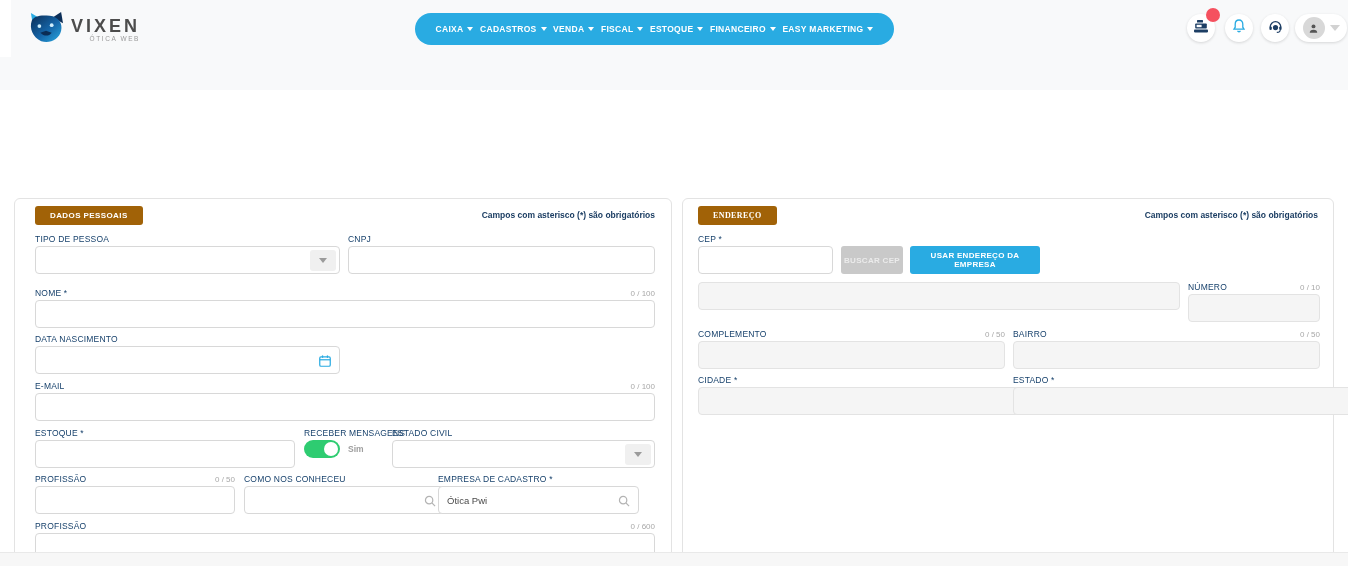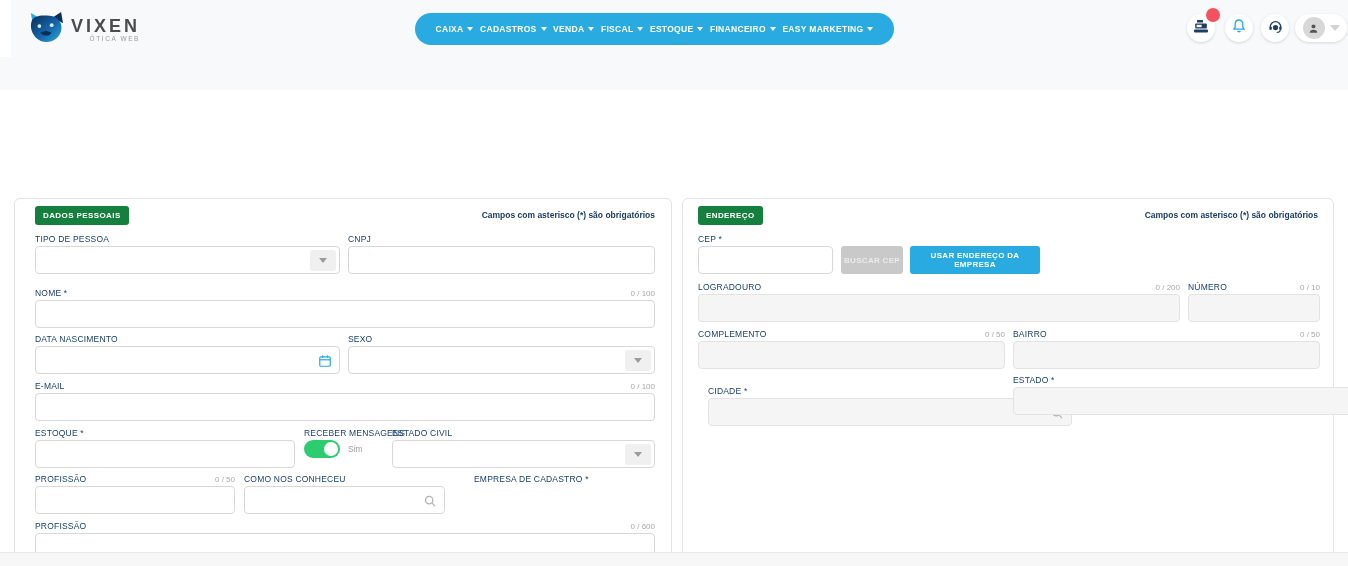--- a/index.html
+++ b/index.html
@@ -41,22 +41,22 @@
   .tab { position:absolute; left:14px; top:66px; width:64px; height:24px; background:#ffffff;
     border-radius:6px 6px 0 0; display:flex; align-items:center; justify-content:center;
     font-size:9px; font-weight:bold; color:#16406b; letter-spacing:.3px; cursor:pointer; }
   .page-title { position:absolute; right:12px; top:66px; font-size:11px; font-weight:bold;
     color:#16406b; letter-spacing:.2px; }
 
   
   .panel { position:absolute; border:1px solid #e3e3e3; border-radius:6px; background:#ffffff; }
   .panel-left  { left:14px;  top:108px; width:658px; height:397px; }
   .panel-right { left:682px; top:108px; width:652px; height:395px; }
-  .pbadge { position:absolute; background:#15803d; color:#ffffff; font-size:8px; font-weight:bold;
-    letter-spacing:.4px; padding:5px 8px; border-radius:3px; top:7px; }
+  .pbadge { position:absolute; background:#a16207; color:#ffffff; font-size:8px; font-weight:bold;
+    letter-spacing:.4px; padding:5px 15px; border-radius:3px; top:7px; }
   .pnote { position:absolute; top:11px; font-size:8.5px; font-weight:600; color:#1c3e63; }
 
   .fg { position:absolute; }
   .lblrow { display:flex; justify-content:space-between; align-items:baseline;
     margin-bottom:3px; height:9px; }
   .lbl { font-size:8.5px; font-weight:normal; color:#16406b; letter-spacing:.2px; white-space:nowrap; }
   .cnt { font-size:8px; color:#a8a8a8; white-space:nowrap; }
   .inp { position:relative; width:100%; height:28px; border:1px solid #d8d8d8;
     border-radius:4px; background:#ffffff; }
   .inp input, .inp textarea { width:100%; height:100%; border:none; outline:none;
@@ -69,21 +69,21 @@
     border-radius:3px; display:flex; align-items:center; justify-content:center; }
   .ddl-tri { width:0; height:0; border-left:4.5px solid transparent;
     border-right:4.5px solid transparent; border-top:5.5px solid #9b9b9b; }
   .inp-icon { position:absolute; right:7px; top:7px; width:14px; height:14px; }
 
   .toggle-row { display:flex; align-items:center; gap:8px; margin-top:3px; }
   .toggle { width:36px; height:18px; border-radius:10px; background:#2ecc71;
     position:relative; cursor:pointer; }
   .toggle-knob { position:absolute; right:2px; top:2px; width:14px; height:14px;
     border-radius:50%; background:#ffffff; }
-  .toggle-state { font-size:8.5px; font-weight:normal; color:#9e9e9e; }
+  .toggle-state { font-size:8.5px; font-weight:bold; color:#9e9e9e; }
 
   .btn { border:none; border-radius:3px; font-family:"Liberation Sans",sans-serif;
     font-size:8px; font-weight:bold; letter-spacing:.3px; cursor:pointer; height:28px; }
   .btn-disabled { background:#c9c9c9; color:#ebebeb; cursor:default; }
   .btn-accent { background:#29abe2; color:#ffffff; }
 </style>
 </head>
 <body>
 
 <div class="header">
@@ -234,30 +234,20 @@
           <svg width="14" height="14" viewBox="0 0 16 16" fill="none" stroke="#29abe2" stroke-width="1.4">
             <rect x="2" y="3.4" width="12" height="10.6" rx="1.4"></rect>
             <line x1="2" y1="6.6" x2="14" y2="6.6"></line>
             <line x1="5.2" y1="1.6" x2="5.2" y2="4.4"></line>
             <line x1="10.8" y1="1.6" x2="10.8" y2="4.4"></line>
           </svg>
         </span>
       </div>
     </div>
 
-    <div class="fg" style="left:333px; top:135px; width:307px;">
-      <div class="lblrow">
-          <span class="lbl">SEXO</span>
-        </div>
-      <div class="inp">
-        <span class="ddl">
-            <span class="ddl-tri"></span>
-          </span>
-      </div>
-    </div>
 
     <div class="fg" style="left:20px; top:182px; width:620px;">
       <div class="lblrow">
         <span class="lbl">E-MAIL</span>
         <span class="cnt">0 / 100</span>
       </div>
       <div class="inp"><input style=""></div>
     </div>
 
     <div class="fg" style="left:20px; top:229px; width:260px;">
@@ -306,53 +296,58 @@
         <input style="">
         <span class="inp-icon">
           <svg width="14" height="14" viewBox="0 0 16 16" fill="none" stroke="#b3b3b3" stroke-width="1.4">
             <circle cx="7" cy="7" r="4.2"></circle>
               <line x1="10.2" y1="10.2" x2="13.8" y2="13.8"></line>
           </svg>
         </span>
       </div>
     </div>
 
-    <div class="fg" style="left:459px; top:275px; width:201px;">
+    <div class="fg" style="left:423px; top:275px; width:201px;">
       <div class="lblrow">
           <span class="lbl">EMPRESA DE CADASTRO *</span>
         </div>
+      <div class="inp">
+        <input value="Ótica Pwi" style="">
+        <span class="inp-icon">
+          <svg width="14" height="14" viewBox="0 0 16 16" fill="none" stroke="#b3b3b3" stroke-width="1.4">
+            <circle cx="7" cy="7" r="4.2"></circle>
+              <line x1="10.2" y1="10.2" x2="13.8" y2="13.8"></line>
+          </svg>
+        </span>
+      </div>
     </div>
 
     <div class="fg" style="left:20px; top:322px; width:620px;">
       <div class="lblrow">
         <span class="lbl">PROFISSÃO</span>
         <span class="cnt">0 / 600</span>
       </div>
       <div class="inp tall"><textarea style=""></textarea></div>
     </div>
   </section>
 
   <section class="panel panel-right">
-    <div class="pbadge" style="left:15px;">ENDEREÇO</div>
+    <div class="pbadge" style="left:15px;font-family:Liberation Serif, serif;">ENDEREÇO</div>
     <div class="pnote" style="right:15px;">Campos com asterisco (*) são obrigatórios</div>
 
     <div class="fg" style="left:15px; top:35px; width:135px;">
       <div class="lblrow">
           <span class="lbl">CEP *</span>
         </div>
       <div class="inp"><input style=""></div>
     </div>
     <button class="btn btn-disabled" style="position:absolute; left:158px; top:47px; width:62px;">BUSCAR CEP</button>
     <button class="btn btn-accent" style="position:absolute; left:227px; top:47px; width:130px;">USAR ENDEREÇO DA EMPRESA</button>
 
     <div class="fg" style="left:15px; top:83px; width:482px;">
-      <div class="lblrow">
-        <span class="lbl">LOGRADOURO</span>
-        <span class="cnt">0 / 200</span>
-      </div>
       <div class="inp disabled"><input style=""></div>
     </div>
 
     <div class="fg" style="left:505px; top:83px; width:132px;">
       <div class="lblrow">
         <span class="lbl">NÚMERO</span>
         <span class="cnt">0 / 10</span>
       </div>
       <div class="inp disabled"><input style=""></div>
     </div>
@@ -366,21 +361,21 @@
     </div>
 
     <div class="fg" style="left:330px; top:130px; width:307px;">
       <div class="lblrow">
         <span class="lbl">BAIRRO</span>
         <span class="cnt">0 / 50</span>
       </div>
       <div class="inp disabled"><input style=""></div>
     </div>
 
-    <div class="fg" style="left:25px; top:176px; width:364px;margin-top:11px;">
+    <div class="fg" style="left:15px; top:176px; width:364px;">
       <div class="lblrow">
           <span class="lbl">CIDADE *</span>
         </div>
       <div class="inp disabled">
         <input style="">
         <span class="inp-icon">
           <svg width="14" height="14" viewBox="0 0 16 16" fill="none" stroke="#b3b3b3" stroke-width="1.4">
             <circle cx="7" cy="7" r="4.2"></circle>
               <line x1="10.2" y1="10.2" x2="13.8" y2="13.8"></line>
           </svg>

